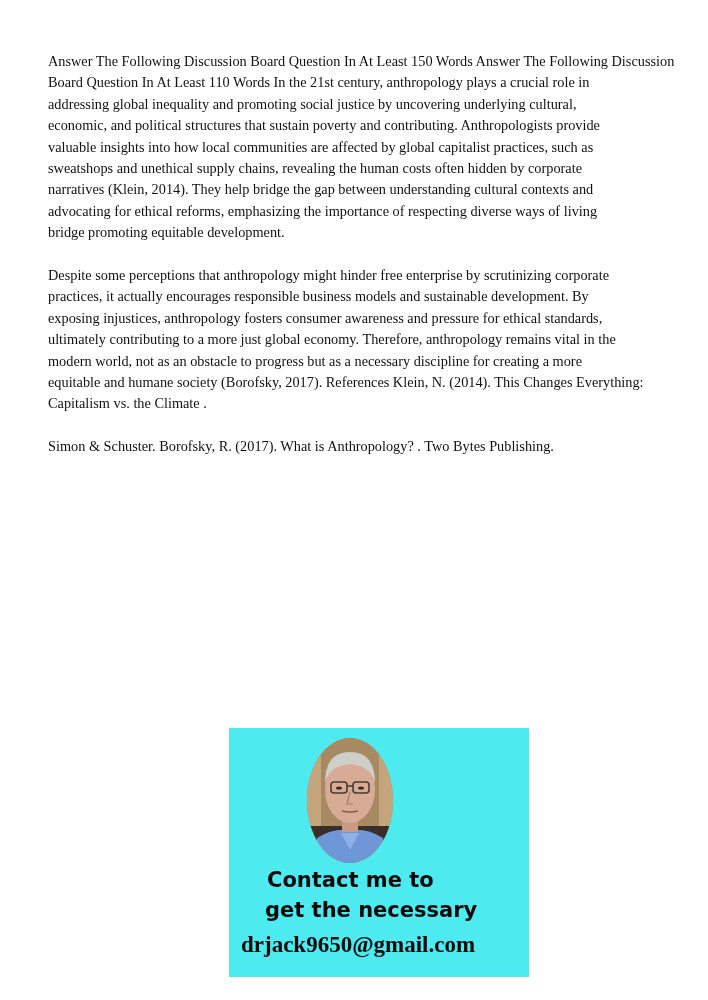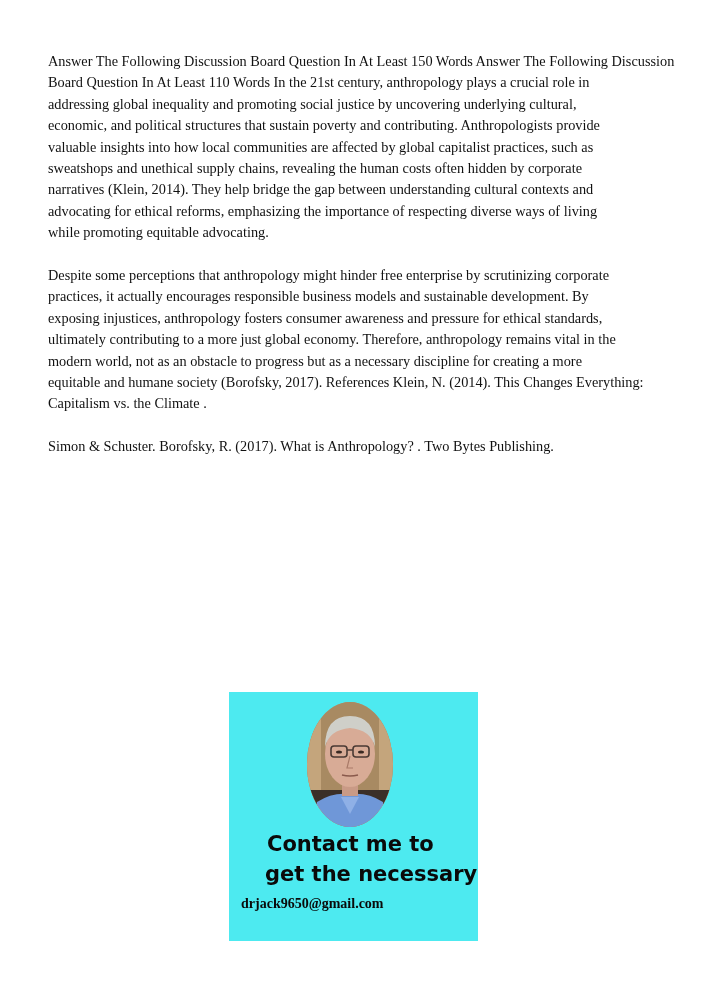--- a/index.html
+++ b/index.html
@@ -28,22 +28,22 @@
       margin: 0 0 21.4px 0;
       white-space: normal;
     }
     .line {
       display: block;
       white-space: nowrap;
     }
     .promo {
       position: absolute;
       left: 229px;
-      top: 692px;
-      width: 249px;
+      top: 728px;
+      width: 300px;
       height: 249px;
       background: #4deaf0;
     }
     .portrait {
       position: absolute;
       left: 78px;
       top: 10px;
       width: 86px;
       height: 125px;
       border-radius: 50%;
@@ -62,39 +62,39 @@
       white-space: nowrap;
     }
     .contact-1 { top: 140px; left: 38px; }
     .contact-2 { top: 170px; left: 36px; }
     .email {
       position: absolute;
       left: 12px;
       top: 204px;
       font-family: "Liberation Serif", "DejaVu Serif", serif;
       font-weight: bold;
-      font-size: 14px;
+      font-size: 23px;
       color: #0a0a0a;
       white-space: nowrap;
     }
   </style>
 </head>
 <body>
 
 <div class="doc">
   <p class="para">
     <span class="line">Answer The Following Discussion Board Question In At Least 150 Words Answer The Following Discussion</span>
     <span class="line">Board Question In At Least 110 Words In the 21st century, anthropology plays a crucial role in</span>
     <span class="line">addressing global inequality and promoting social justice by uncovering underlying cultural,</span>
     <span class="line">economic, and political structures that sustain poverty and contributing. Anthropologists provide</span>
     <span class="line">valuable insights into how local communities are affected by global capitalist practices, such as</span>
     <span class="line">sweatshops and unethical supply chains, revealing the human costs often hidden by corporate</span>
     <span class="line">narratives (Klein, 2014). They help bridge the gap between understanding cultural contexts and</span>
     <span class="line">advocating for ethical reforms, emphasizing the importance of respecting diverse ways of living</span>
-    <span class="line">while promoting equitable advocating.</span>
+    <span class="line">bridge promoting equitable development.</span>
   </p>
   <p class="para">
     <span class="line">Despite some perceptions that anthropology might hinder free enterprise by scrutinizing corporate</span>
     <span class="line">practices, it actually encourages responsible business models and sustainable development. By</span>
     <span class="line">exposing injustices, anthropology fosters consumer awareness and pressure for ethical standards,</span>
     <span class="line">ultimately contributing to a more just global economy. Therefore, anthropology remains vital in the</span>
     <span class="line">modern world, not as an obstacle to progress but as a necessary discipline for creating a more</span>
     <span class="line">equitable and humane society (Borofsky, 2017). References Klein, N. (2014). This Changes Everything:</span>
     <span class="line">Capitalism vs. the Climate .</span>
   </p>

